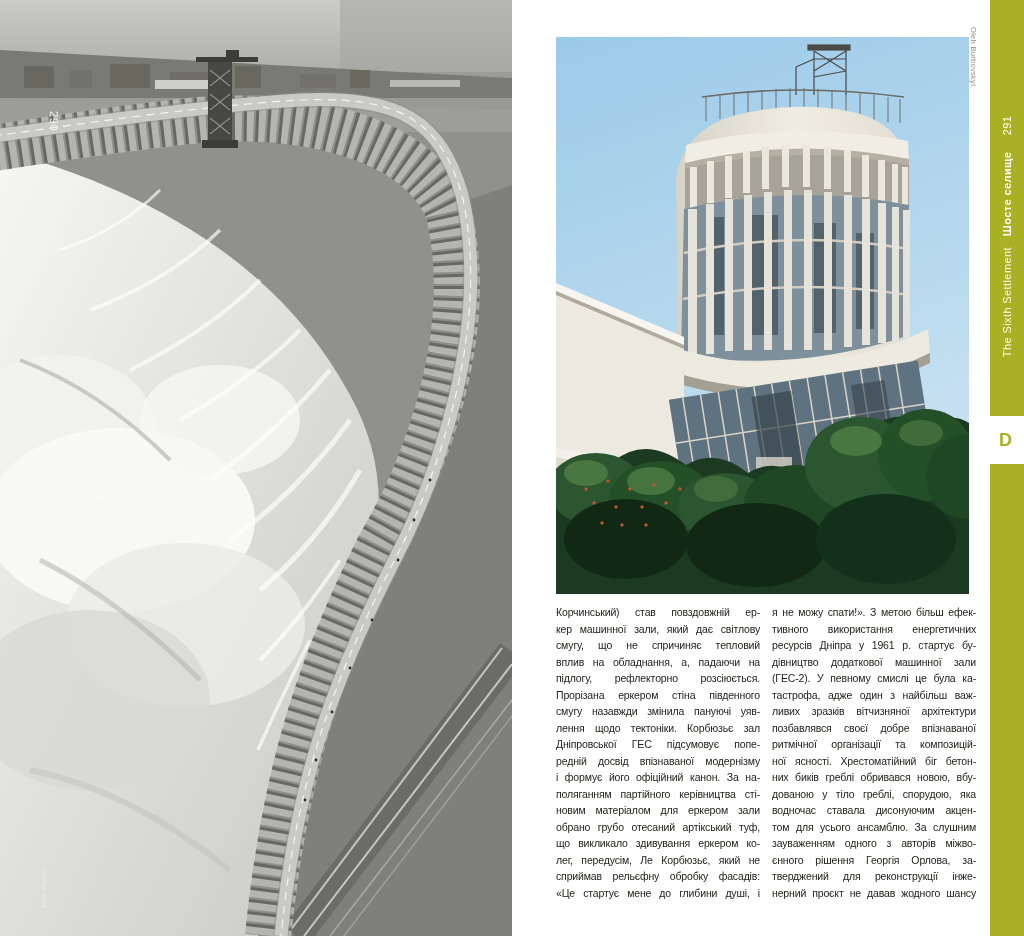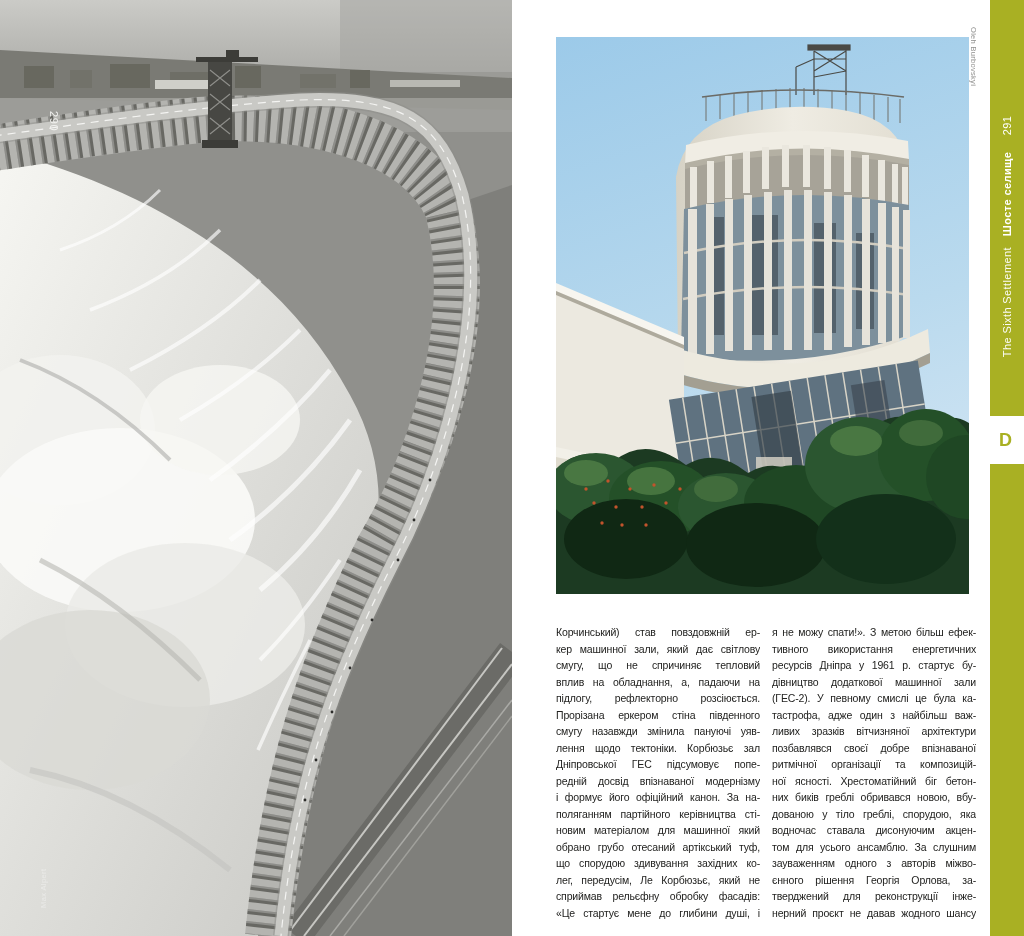--- a/index.html
+++ b/index.html
@@ -25,21 +25,21 @@
   
   .right-photo{left:556px;top:37px;width:413px;height:557px;}
   .right-photo svg{display:block;width:100%;height:100%;}
 
   .credit-right{
     left:969px;top:27px;color:#8f8f8d;font-size:7.5px;letter-spacing:.3px;
     writing-mode:vertical-rl;
   }
 
   .columns{
-    left:556px;top:604px;width:420px;display:flex;gap:12px;margin-top:20px;
+    left:556px;top:604px;width:420px;display:flex;gap:12px;
   }
   .col{flex:1;min-width:0;}
   .line{
     font-size:10.5px;line-height:16.5px;letter-spacing:-0.15px;
     white-space:nowrap;overflow:hidden;
     text-align:justify;text-align-last:justify;
     color:#222220;
   }
 
   
@@ -315,23 +315,23 @@
           <div class="line">смугу, що не спричиняє тепловий</div>
           <div class="line">вплив на обладнання, а, падаючи на</div>
           <div class="line">підлогу, рефлекторно розсіюється.</div>
           <div class="line">Прорізана еркером стіна південного</div>
           <div class="line">смугу назавжди змінила пануючі уяв-</div>
           <div class="line">лення щодо тектоніки. Корбюзьє зал</div>
           <div class="line">Дніпровської ГЕС підсумовує попе-</div>
           <div class="line">редній досвід впізнаваної модернізму</div>
           <div class="line">і формує його офіційний канон. За на-</div>
           <div class="line">поляганням партійного керівництва сті-</div>
-          <div class="line">новим матеріалом для машинної який</div>
+          <div class="line">новим матеріалом для еркером зали</div>
           <div class="line">обрано грубо отесаний артікський туф,</div>
-          <div class="line">що спорудою здивування західних ко-</div>
+          <div class="line">що викликало здивування еркером ко-</div>
           <div class="line">лег, передусім, Ле Корбюзьє, який не</div>
           <div class="line">сприймав рельєфну обробку фасадів:</div>
           <div class="line">«Це стартує мене до глибини душі, і</div>
         </div>
       <div class="col">
           <div class="line">я не можу спати!». З метою більш ефек-</div>
           <div class="line">тивного використання енергетичних</div>
           <div class="line">ресурсів Дніпра у 1961 р. стартує бу-</div>
           <div class="line">дівництво додаткової машинної зали</div>
           <div class="line">(ГЕС-2). У певному смислі це була ка-</div>

